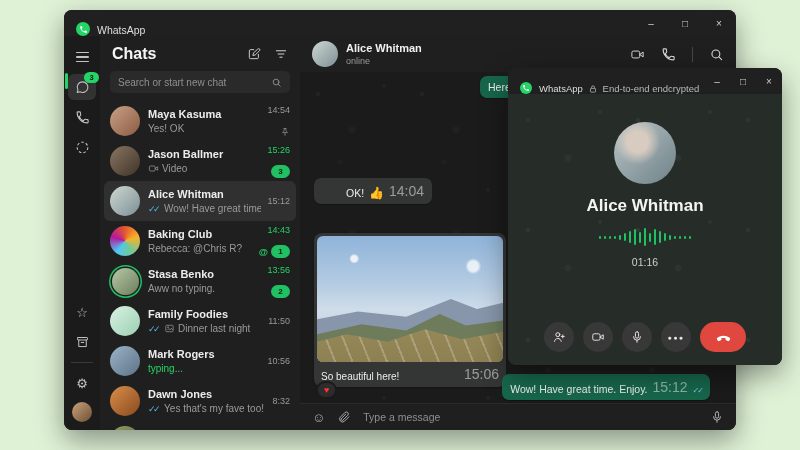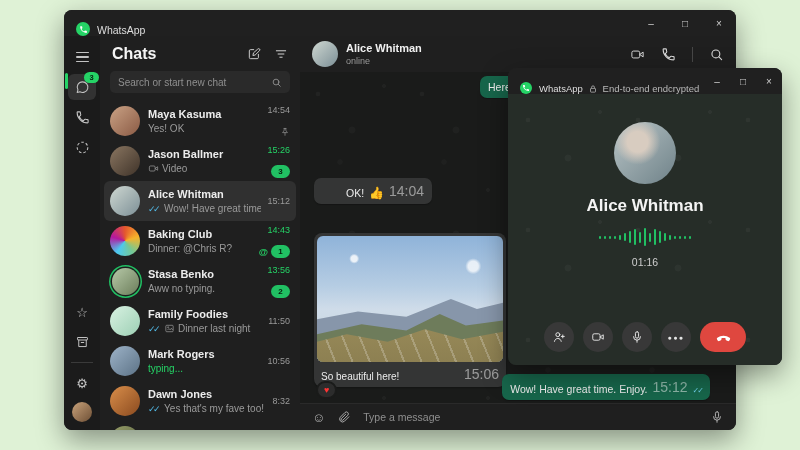--- a/index.html
+++ b/index.html
@@ -362,21 +362,21 @@
           <div class="row-meta">
             <span class="row-time">15:12</span>
           </div>
         </div>
 
         <div class="chat-row">
           <div class="avatar av-baking"></div>
           <div class="row-main">
             <div class="row-name">Baking Club</div>
             <div class="row-preview">
-                <span>Dinner: @Chris R?</span>
+                <span>Rebecca: @Chris R?</span>
               </div>
           </div>
           <div class="row-meta">
             <span class="row-time green">14:43</span>
             <span class="meta-row">
                 <span class="mention">@</span>
                 <span class="badge">1</span>
               </span>
           </div>
         </div>

